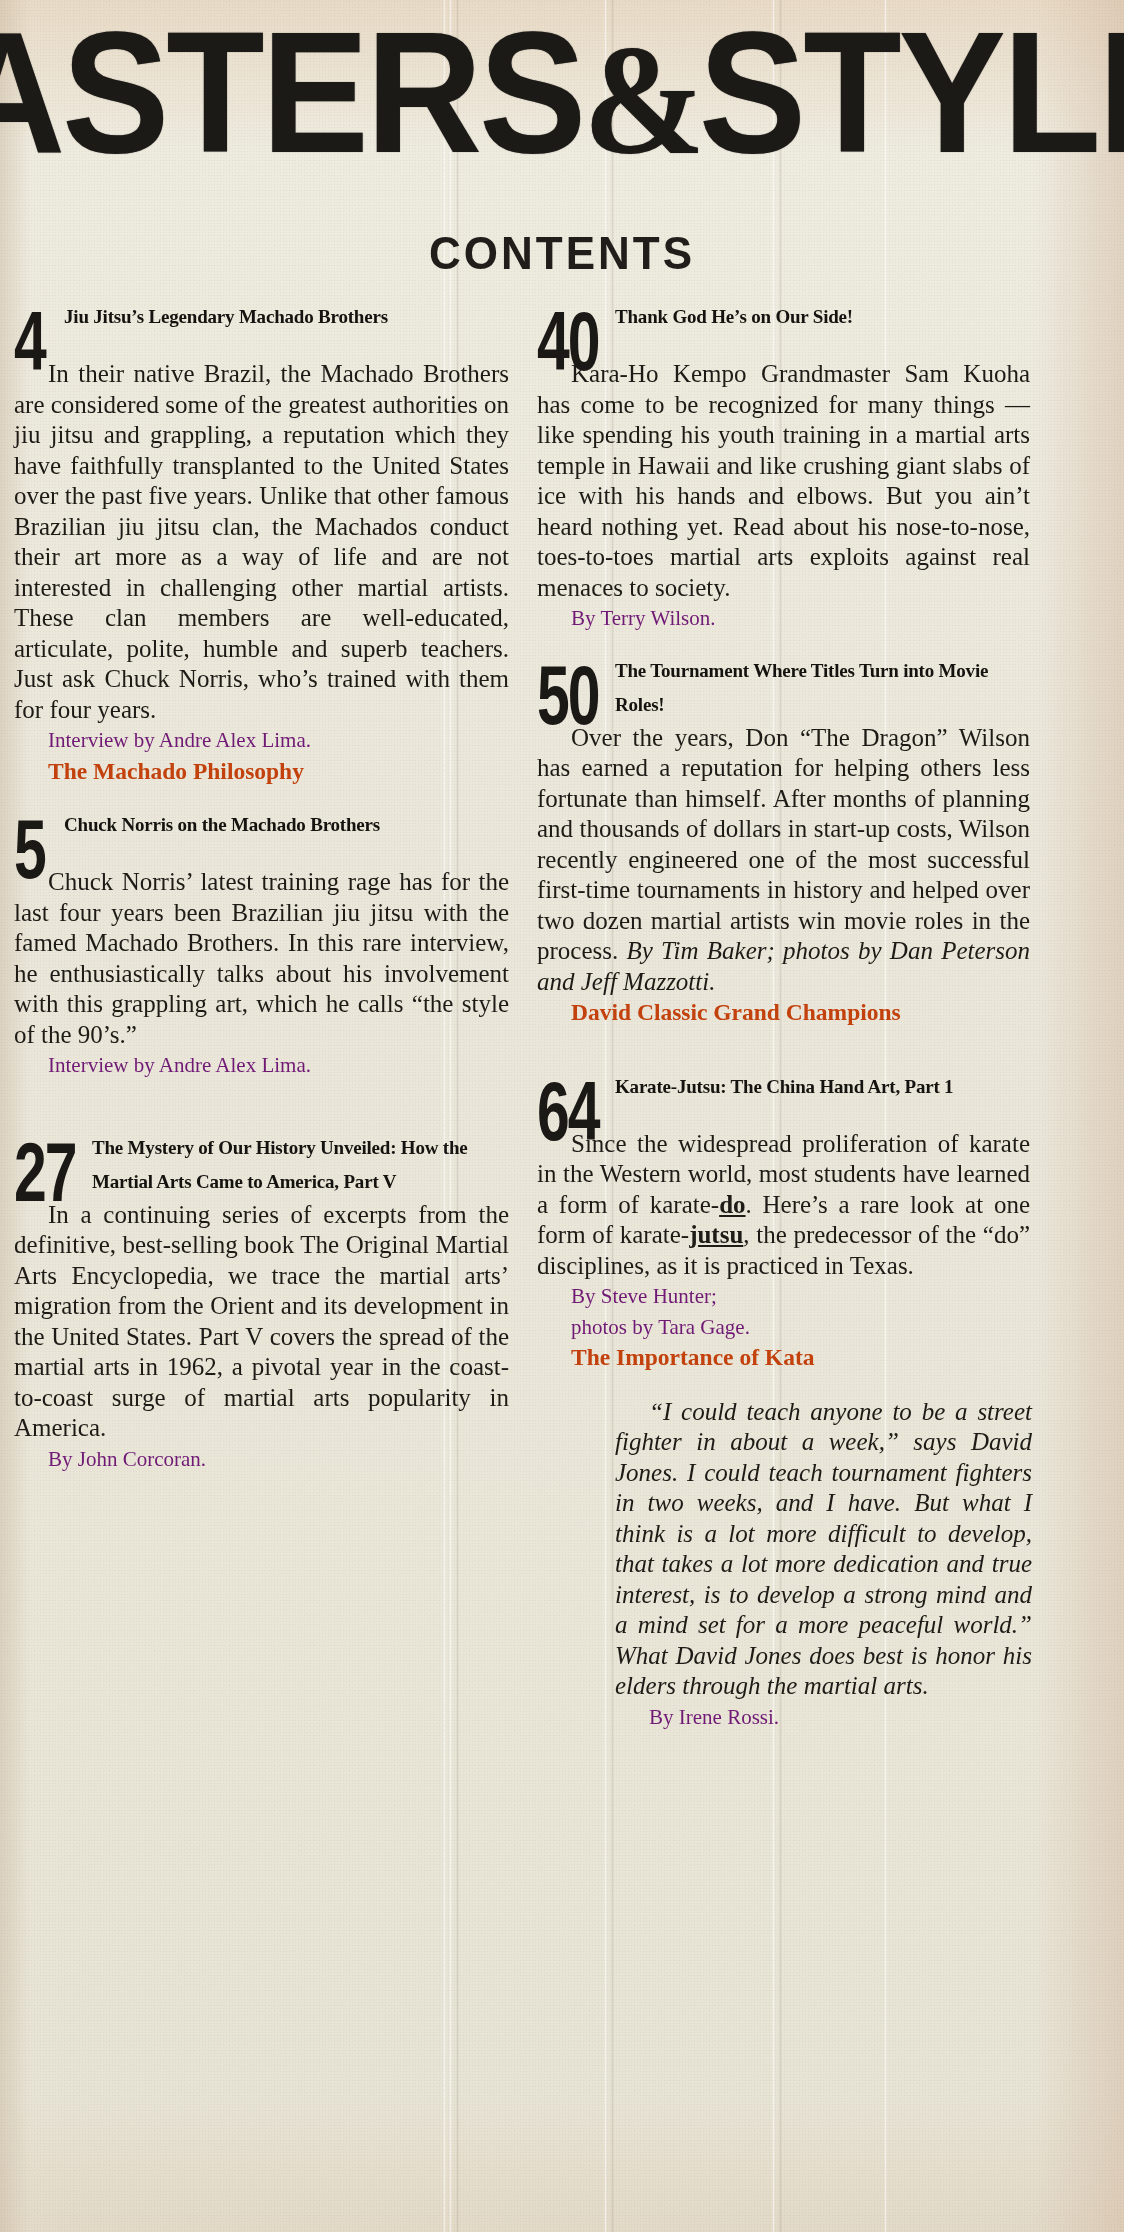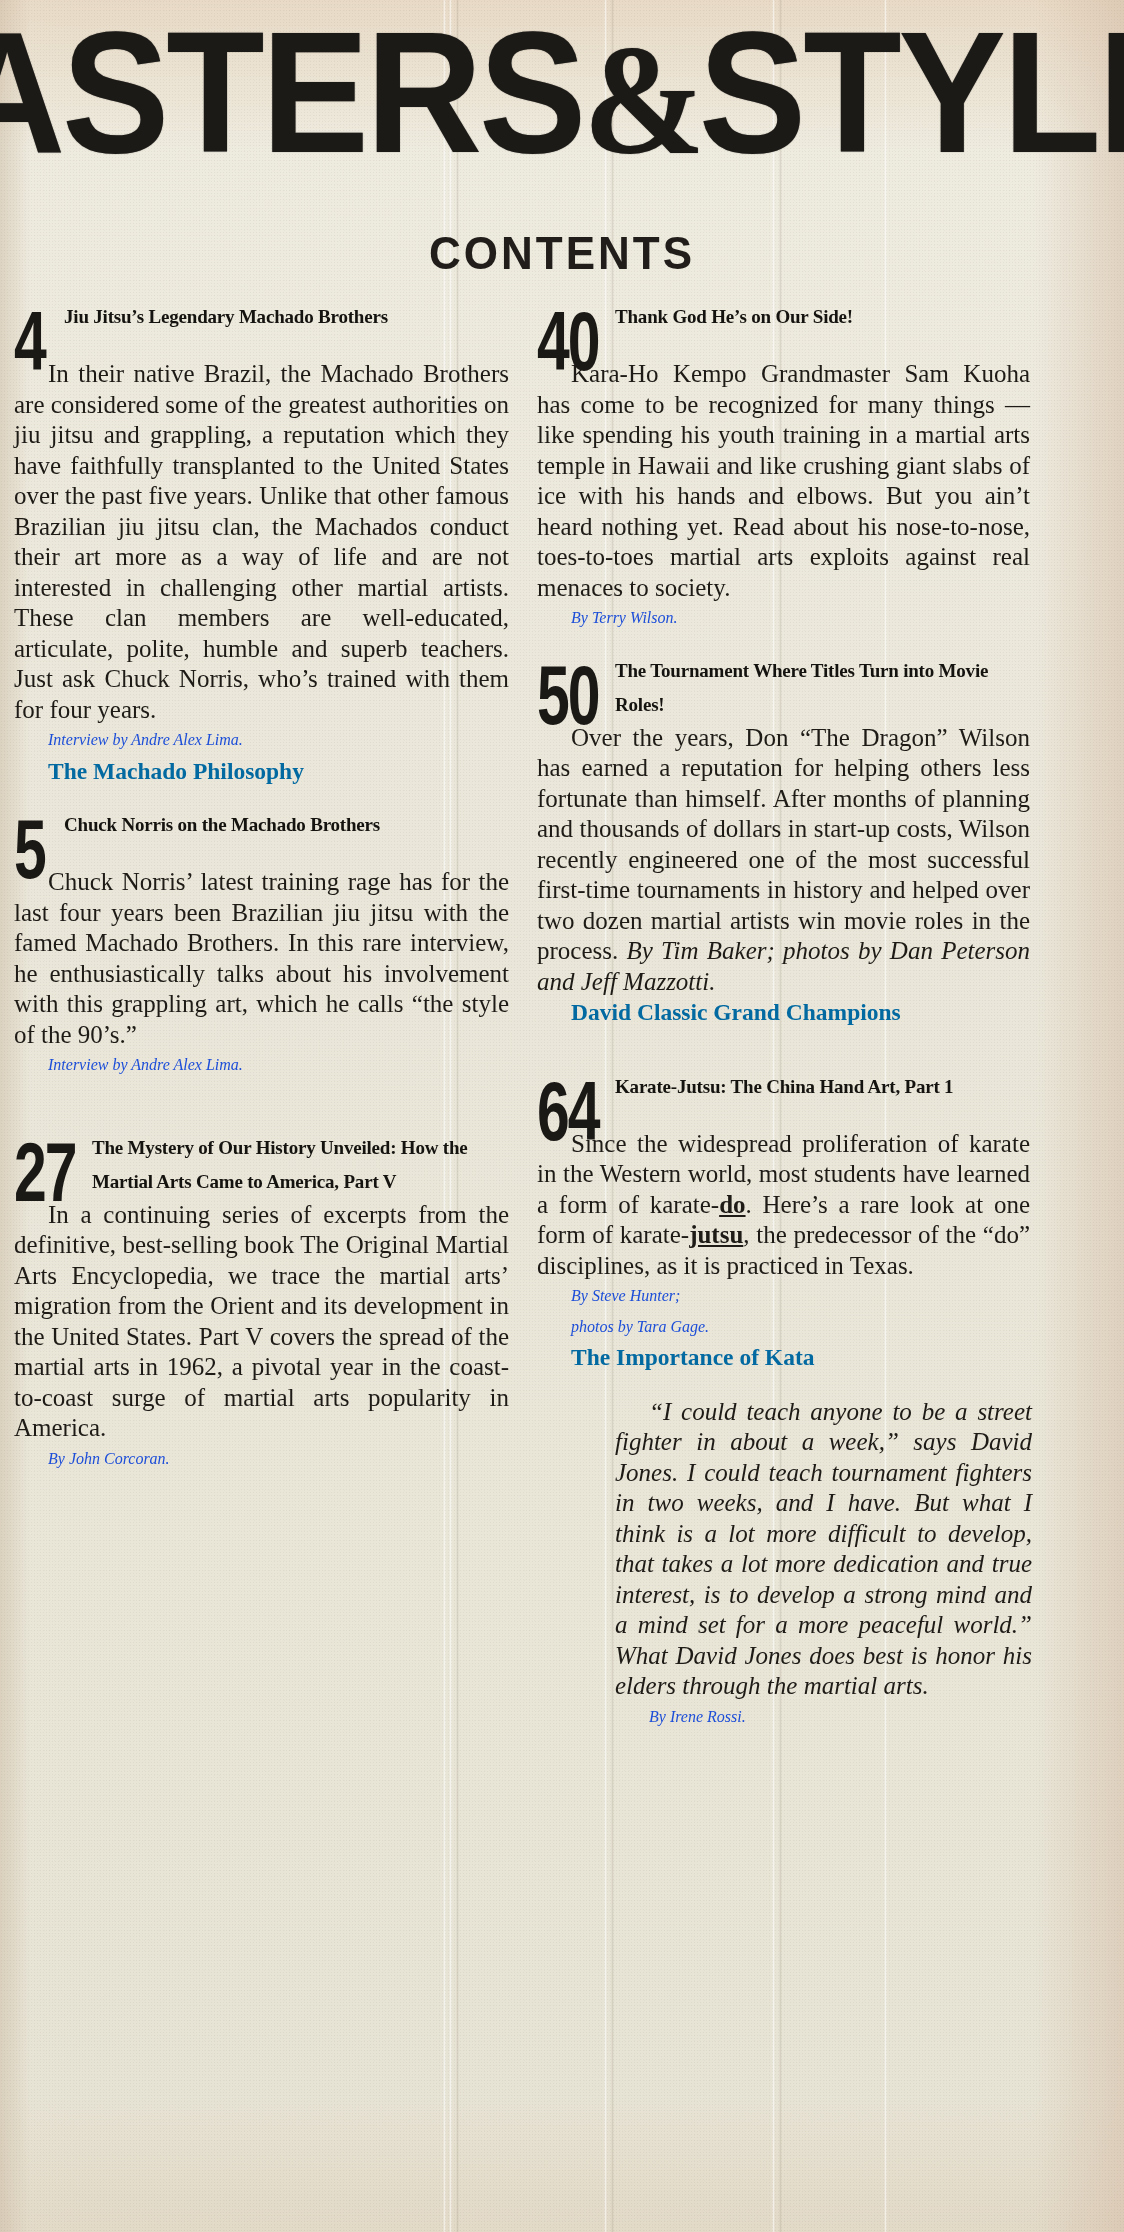--- a/index.html
+++ b/index.html
@@ -162,32 +162,31 @@
     line-height: 30.5px;
     text-align: justify;
     text-justify: inter-word;
     color: #1e1b17;
     margin-top: 1px;
     hyphens: manual;
   }
   .body .indent { padding-left: 34px; }
 
   .credit {
-    font-style: italic;
-    font-size: 16px;
+    font-size: 21px;
     line-height: 30.5px;
-    color: #1d4ed8;
+    color: #701a75;
     padding-left: 34px;
   }
 
   .subitem {
     font-weight: 700;
     font-size: 23.5px;
     line-height: 30.5px;
-    color: #0369a1;
+    color: #c2410c;
     padding-left: 34px;
   }
 
   u.ul { text-decoration: underline; font-weight: bold; }
 
   
   .col.right .body,
   .col.right .credit,
   .col.right .subitem { padding-right: 2px; }
 

